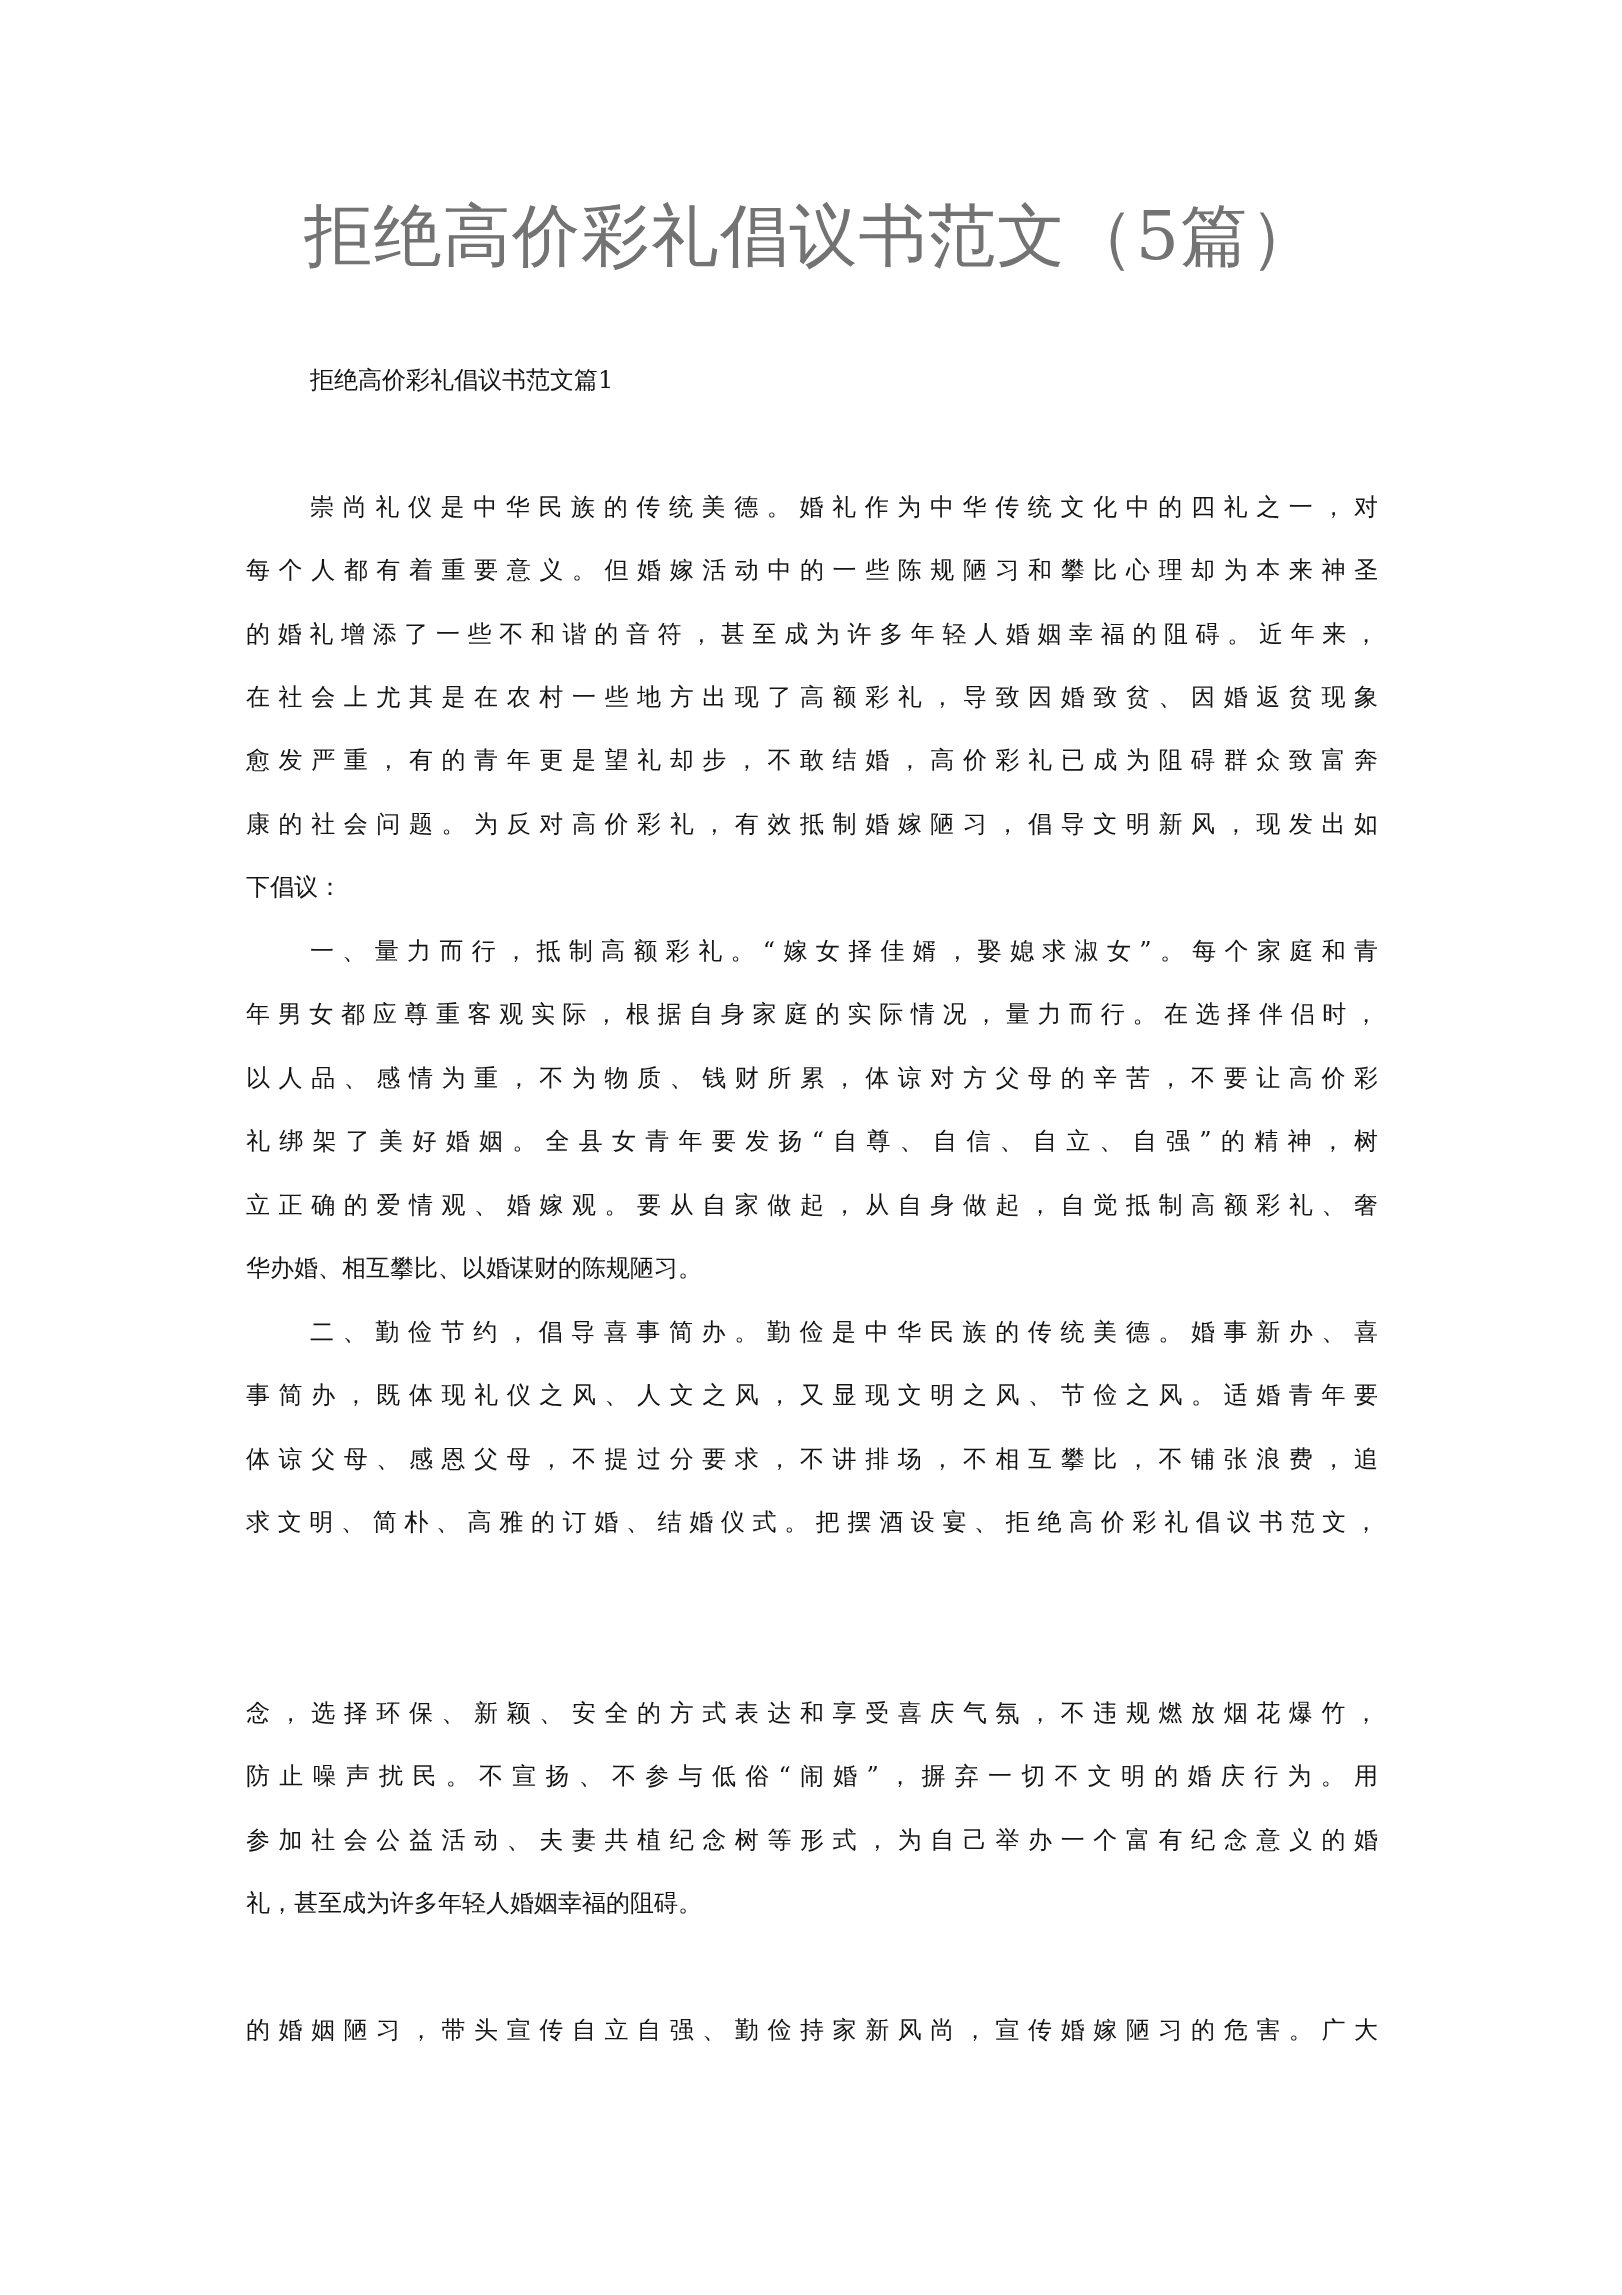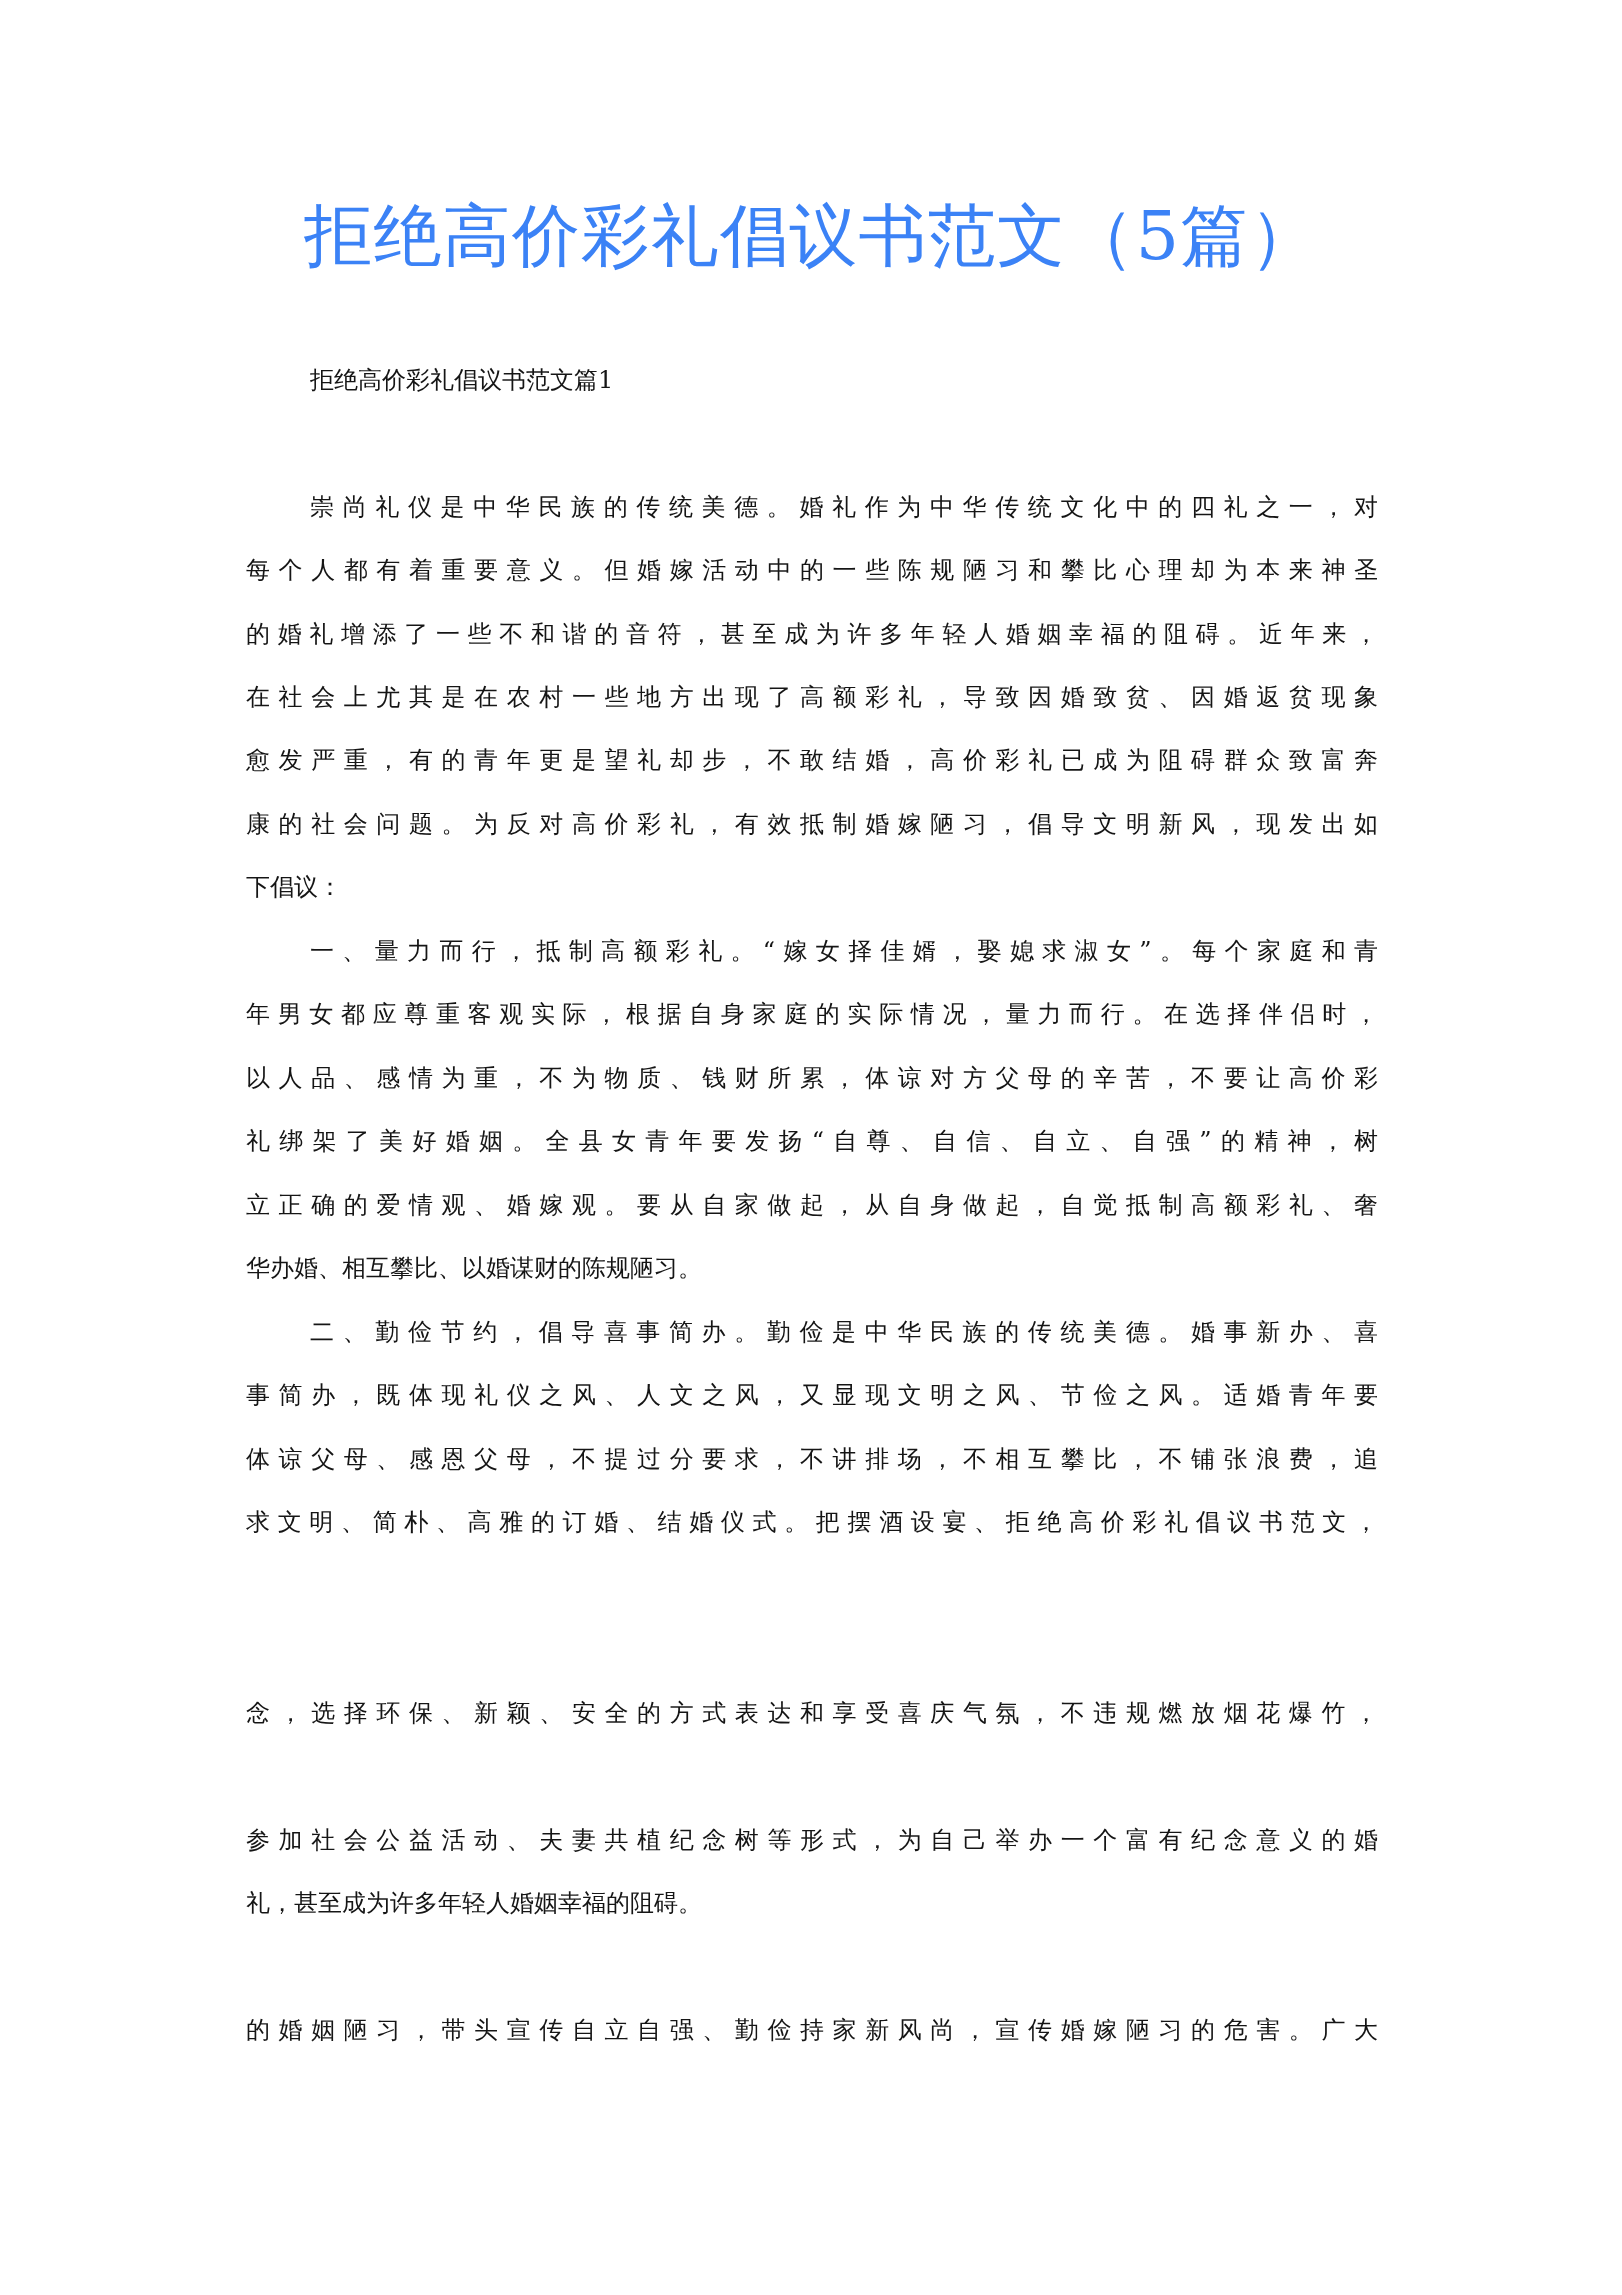--- a/index.html
+++ b/index.html
@@ -1,20 +1,20 @@
 <!DOCTYPE html>
 <html style="font-size:10.5px"><head>
 <meta charset="utf-8">
 <style>
   html, body { margin: 0; padding: 0; background: #ffffff; }
   body { width: 1623px; height: 2295px; position: relative; overflow: hidden; }
   .page { position: absolute; left: 0; top: 0; width: 1623px; height: 2295px; background: #ffffff; color: #111111;
           font-family: "DejaVu Serif", "Liberation Serif", serif; }
   .title { position: absolute; left: 0; width: 1623px; top: 196px; text-align: center;
-           font-size: 68px; line-height: 79px; letter-spacing: 1.3px; color: #3b82f6; }
+           font-size: 68px; line-height: 79px; letter-spacing: 1.3px; color: #737373; }
   .line { position: absolute; left: 246px; width: 1132px; font-size: 24px; line-height: 46px; white-space: nowrap;
           text-align: justify; text-align-last: justify; color: #151515; }
   .line.indent { left: 310px; width: 1068px; }
   .line.last { text-align-last: left; }
 </style>
 </head>
 <body>
 
 <div class="page">
   <div class="title">拒绝高价彩礼倡议书范文（5篇）</div>
@@ -35,18 +35,19 @@
   <div class="line" style="top:1118px">礼绑架了美好婚姻。全县女青年要发扬“自尊、自信、自立、自强”的精神，树</div>
   <div class="line" style="top:1182px">立正确的爱情观、婚嫁观。要从自家做起，从自身做起，自觉抵制高额彩礼、奢</div>
   <div class="line last" style="top:1245px">华办婚、相互攀比、以婚谋财的陈规陋习。</div>
 
   <div class="line indent" style="top:1309px">二、勤俭节约，倡导喜事简办。勤俭是中华民族的传统美德。婚事新办、喜</div>
   <div class="line" style="top:1372px">事简办，既体现礼仪之风、人文之风，又显现文明之风、节俭之风。适婚青年要</div>
   <div class="line" style="top:1436px">体谅父母、感恩父母，不提过分要求，不讲排场，不相互攀比，不铺张浪费，追</div>
   <div class="line" style="top:1499px">求文明、简朴、高雅的订婚、结婚仪式。把摆酒设宴、拒绝高价彩礼倡议书范文，</div>
 
   <div class="line" style="top:1690px">念，选择环保、新颖、安全的方式表达和享受喜庆气氛，不违规燃放烟花爆竹，</div>
+  <div class="line" style="top:1753px">防止噪声扰民。不宣扬、不参与低俗“闹婚”，摒弃一切不文明的婚庆行为。用</div>
   <div class="line" style="top:1817px">参加社会公益活动、夫妻共植纪念树等形式，为自己举办一个富有纪念意义的婚</div>
   <div class="line last" style="top:1880px">礼，甚至成为许多年轻人婚姻幸福的阻碍。</div>
 
   <div class="line" style="top:2007px">的婚姻陋习，带头宣传自立自强、勤俭持家新风尚，宣传婚嫁陋习的危害。广大</div>
 </div>
 
 
 </body></html>

